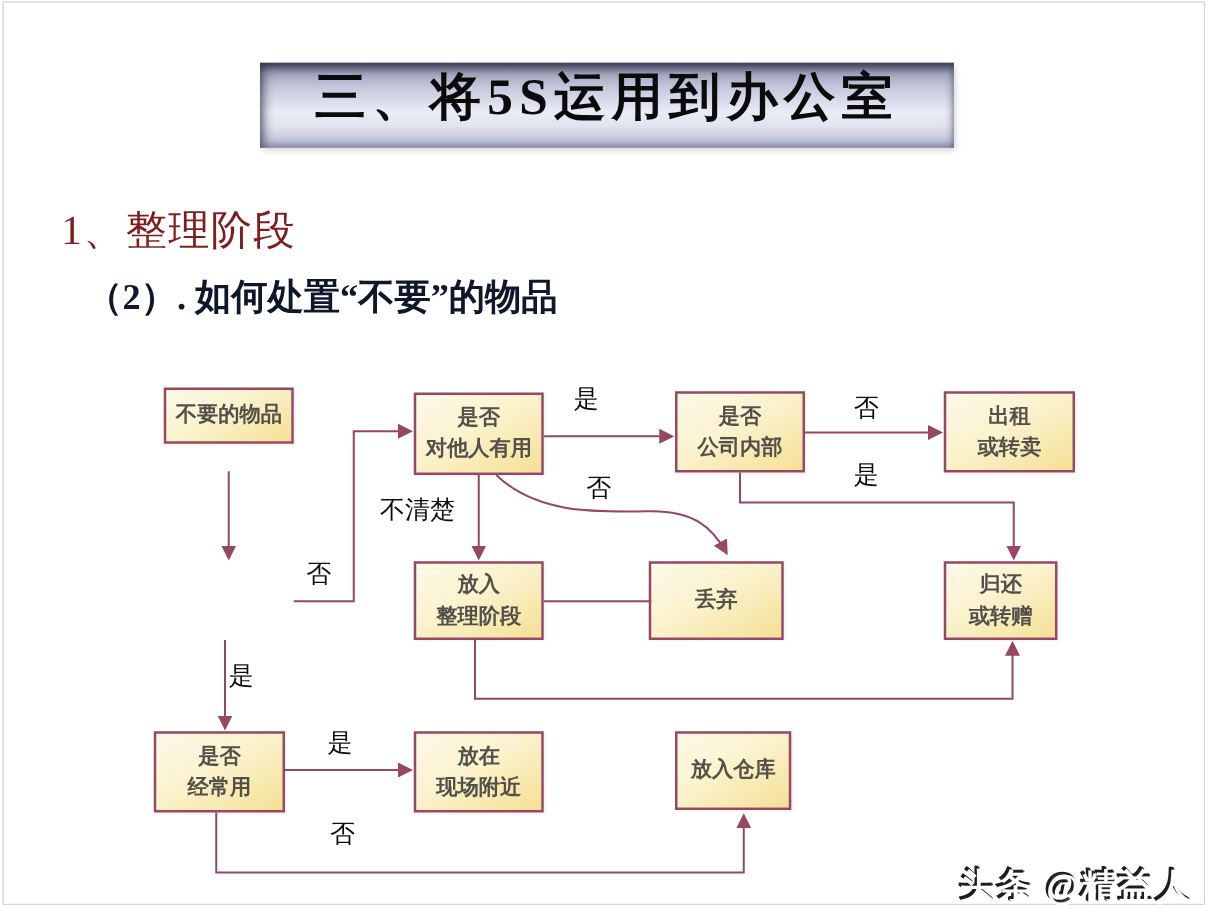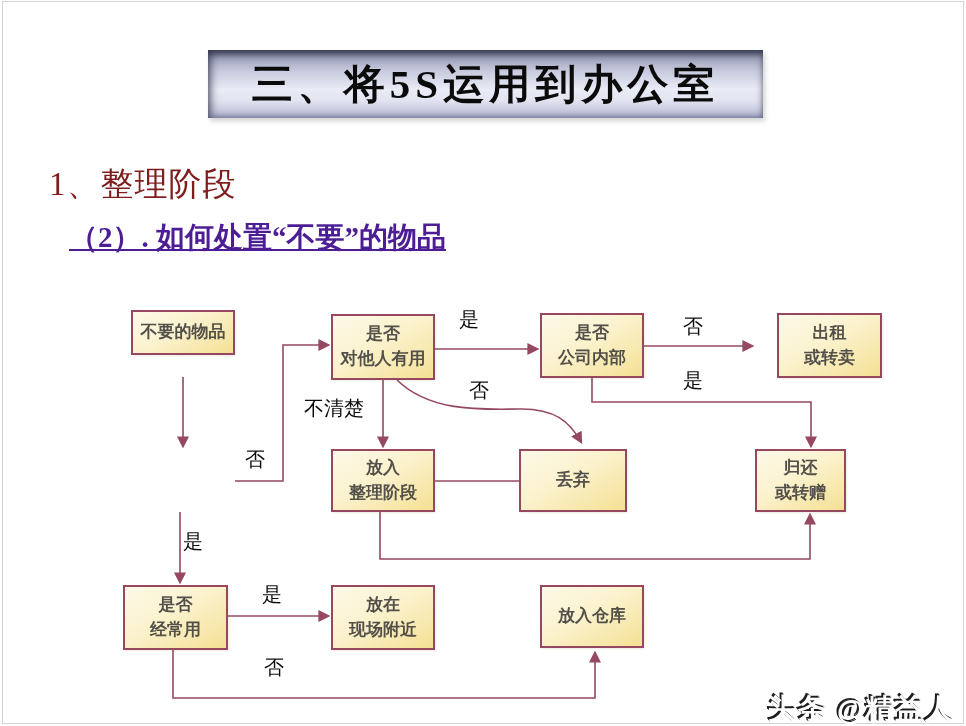--- a/index.html
+++ b/index.html
@@ -3,56 +3,56 @@
 <meta charset="utf-8">
 <style>
   html,body{margin:0;padding:0;background:#ffffff;}
   body{width:966px;height:726px;position:relative;overflow:hidden;
        font-family:"Liberation Serif","DejaVu Serif",serif;}
   .slide{position:absolute;left:2px;top:1px;right:2px;bottom:2px;
          background:#ffffff;border:1px solid #d4d4d4;}
 
   
   .title-banner{position:absolute;left:205px;top:48px;width:555px;height:68px;
-    display:flex;align-items:center;justify-content:center;
+    display:flex;align-items:flex-start;justify-content:center;
     background:linear-gradient(180deg,#70758c 0%,#9da1ba 10%,#c6c9dd 30%,
                #e9ebf6 58%,#e2e4f1 74%,#b5b9d2 100%);
     box-shadow:inset 0 5px 7px rgba(25,28,48,.55),
                inset 5px 0 7px rgba(25,28,48,.30),
                inset 0 -3px 5px rgba(110,115,150,.35),
                2px 3px 5px rgba(0,0,0,.18);}
   .title-banner span{font-size:41px;font-weight:bold;color:#0b0b0b;
     letter-spacing:5px;white-space:nowrap;}
 
   
   .h1{position:absolute;left:46px;top:160px;font-size:33px;color:#7f1d1d;
       letter-spacing:1px;white-space:nowrap;}
   .h2{position:absolute;left:66px;top:216px;font-size:29px;font-weight:bold;
-      color:#4c1d95;white-space:nowrap;text-decoration:underline;}
+      color:#0f172a;white-space:nowrap;}
 
   
   .chart{position:absolute;left:0;top:0;width:966px;height:726px;}
   svg.wires{position:absolute;left:0;top:0;}
   .node{position:absolute;display:flex;align-items:center;justify-content:center;
     text-align:center;white-space:pre-line;
     font-size:17px;line-height:1.45;font-weight:bold;color:#53504a;
     background:linear-gradient(150deg,#fdf9e9 0%,#fbf2cd 45%,#f4e094 100%);
     border:2px solid #954860;box-sizing:border-box;
     box-shadow:1px 1px 2px rgba(150,120,90,.15);}
   .n1{left:128px;top:308px;width:104px;height:45px}
   .n2{left:328px;top:312px;width:104px;height:66px}
   .n3{left:537px;top:311px;width:104px;height:65px}
-  .n4{left:774px;top:311px;width:105px;height:65px}
+  .n4{left:752px;top:311px;width:105px;height:65px}
   .n5{left:128px;top:447px;width:104px;height:63px}
   .n6{left:328px;top:447px;width:104px;height:63px}
   .n7{left:516px;top:447px;width:108px;height:63px}
   .n8{left:752px;top:447px;width:91px;height:63px}
   .n9{left:120px;top:583px;width:105px;height:65px}
   .n10{left:328px;top:583px;width:104px;height:65px}
-  .n11{left:537px;top:583px;width:104px;height:63px}
+  .n11{left:537px;top:583px;width:93px;height:63px}
 
   .elabel{position:absolute;transform:translate(-50%,-50%);
     font-size:20px;color:#0d0d0d;white-space:nowrap;}
   .l-yes-top{left:466px;top:317px}
   .l-no-top{left:690px;top:324px}
   .l-yes-internal{left:690px;top:378px}
   .l-unclear{left:331px;top:406px}
   .l-no-others{left:476px;top:388px}
   .l-no-future{left:252px;top:457px}
   .l-yes-future{left:190px;top:539px}

